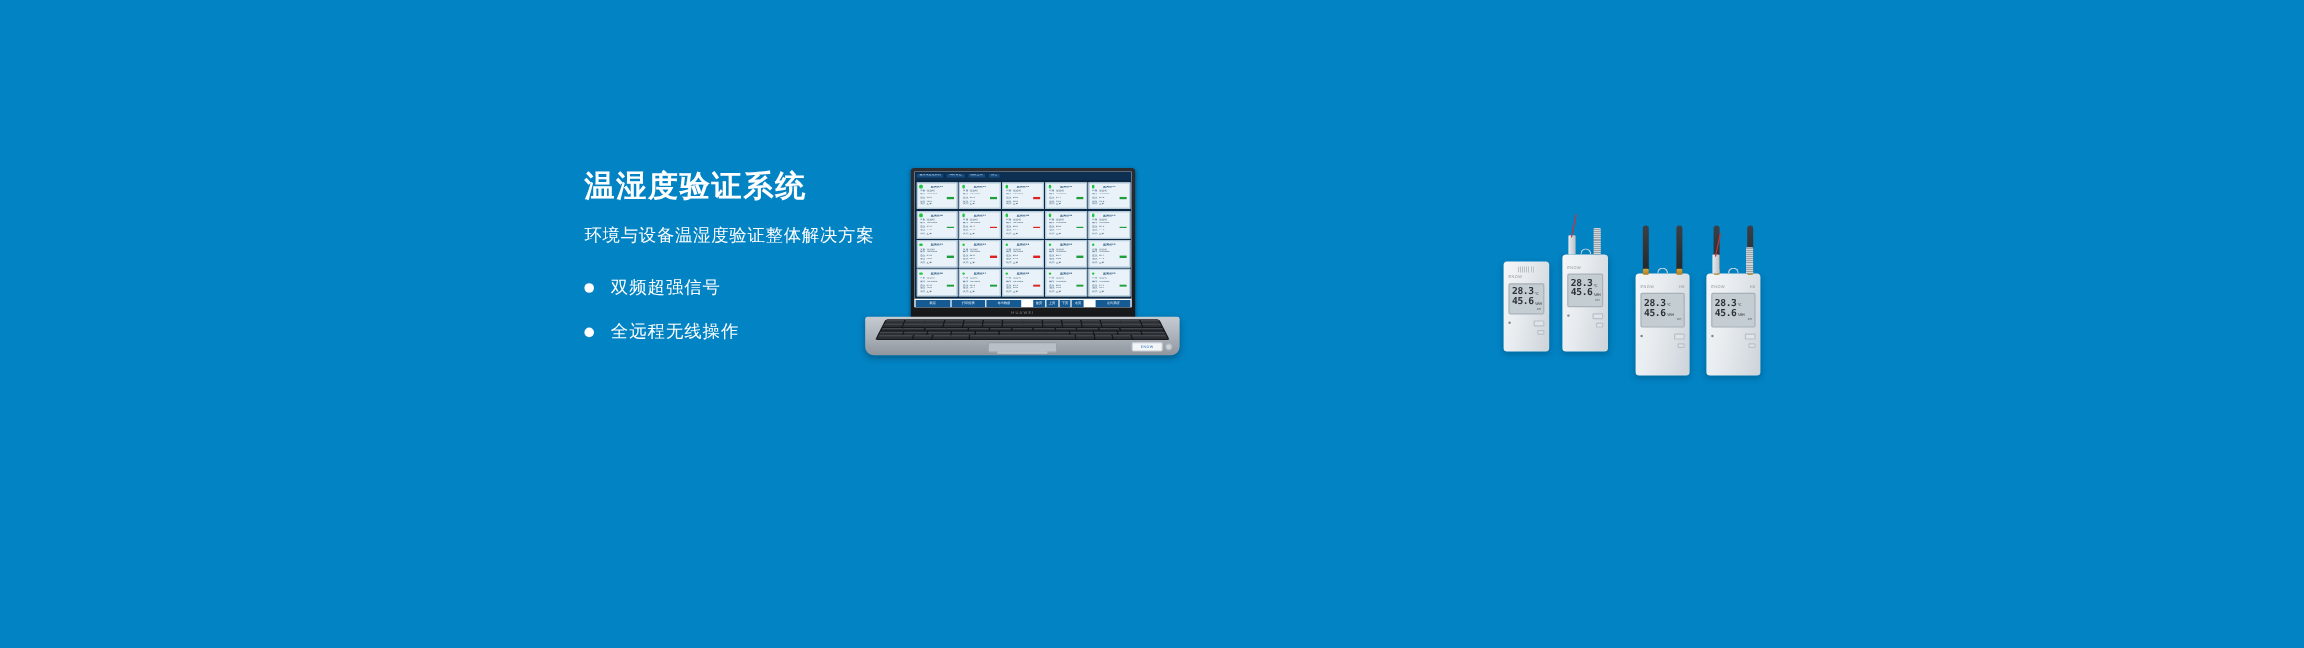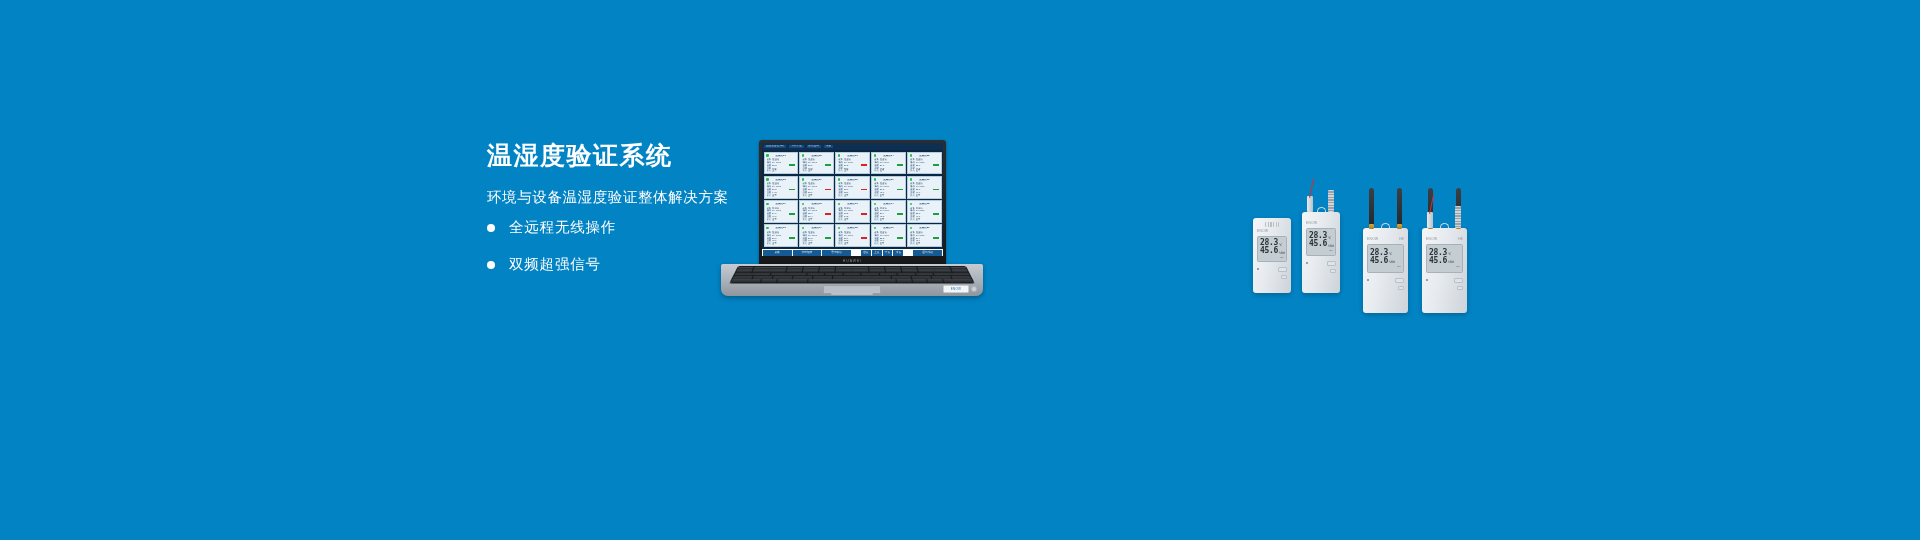--- a/index.html
+++ b/index.html
@@ -26,21 +26,21 @@
     color: #ffffff;
     letter-spacing: 1.5px;
     line-height: 1.2;
     margin-bottom: 19px;
   }
   #subtitle {
     font-size: 14.5px;
     color: #ffffff;
     letter-spacing: 0.6px;
     line-height: 1.2;
-    margin-bottom: 12px;
+    margin-bottom: 24px;
   }
   .feature {
     display: flex;
     align-items: center;
     margin-bottom: 18px;
     font-size: 14.5px;
     color: #ffffff;
     letter-spacing: 0.8px;
   }
   .feature .dot {
@@ -330,25 +330,25 @@
 <body>
 
 <div id="banner">
 
   <div id="copy">
     <div id="title">温湿度验证系统</div>
     <div id="subtitle">环境与设备温湿度验证整体解决方案</div>
     <div id="feature-list">
         <div class="feature">
           <span class="dot"></span>
-          <span>全远程无线操作</span>
+          <span>双频超强信号</span>
         </div>
         <div class="feature">
           <span class="dot"></span>
-          <span>双频超强信号</span>
+          <span>全远程无线操作</span>
         </div>
       </div>
   </div>
 
   <div id="laptop">
 
     <div id="lid">
       <div id="screen">
 
         <div id="app-menubar">

